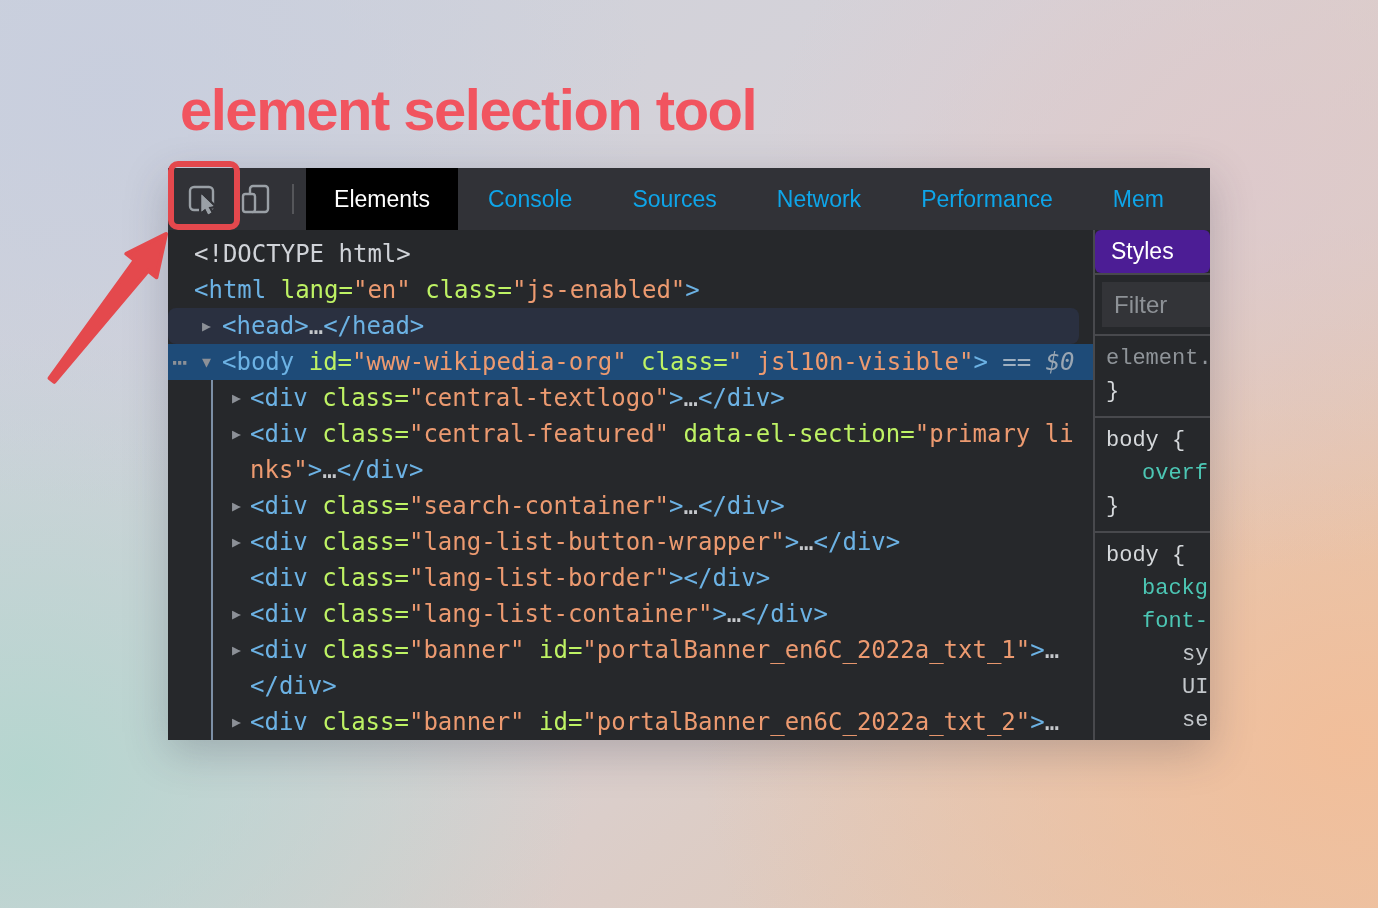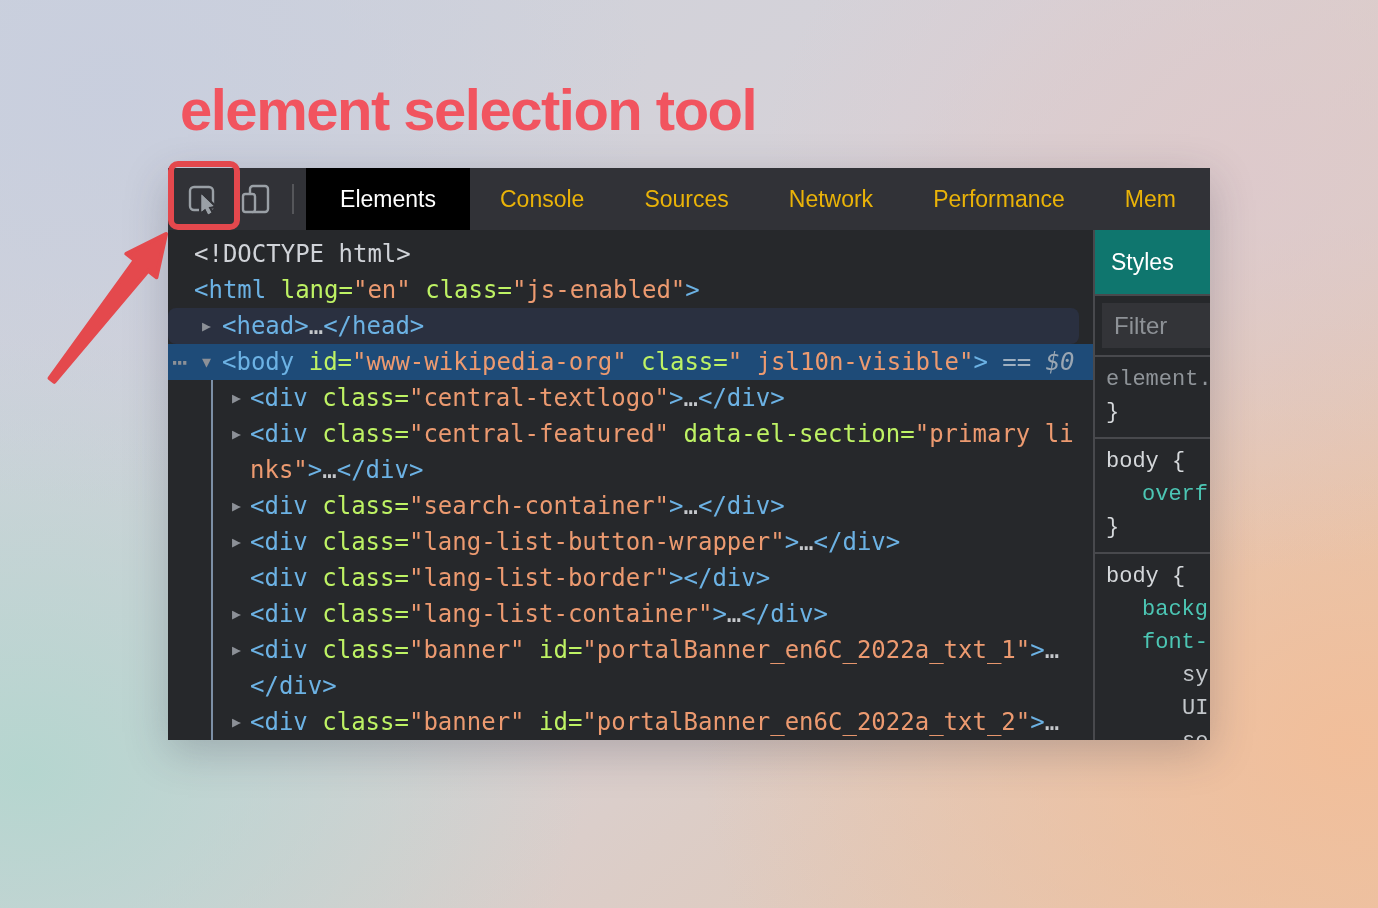--- a/index.html
+++ b/index.html
@@ -36,23 +36,23 @@
   .toolbar {
     height:62px; background:#313237; display:flex; align-items:center; position:relative;
   }
   .icon-btn { width:44px; height:44px; display:flex; align-items:center; justify-content:center; flex:none; }
   .icon-btn.inspect { margin-left:12px; }
   .icon-btn.device { margin-left:10px; }
   .toolbar-sep { width:2px; height:30px; background:#55565a; margin:0 12px 0 14px; flex:none; }
   .tab-strip { display:flex; height:100%; flex:1; overflow:hidden; }
   .tab {
     display:flex; align-items:center; justify-content:center;
-    padding:0 30px; font-size:23px; color:#eab308; white-space:nowrap; flex:none;
-  }
-  .tab.sel { background:#000; color:#fff; width:164px; padding:0; }
+    padding:0 30px; font-size:23px; color:#0ea5e9; white-space:nowrap; flex:none;
+  }
+  .tab.sel { background:#000; color:#fff; width:152px; padding:0; }
 
   .main { position:absolute; top:62px; left:0; right:0; bottom:0; display:flex; }
 
   
   .elements-panel {
     width:925px; flex:none; position:relative; overflow:hidden;
     font-family:"DejaVu Sans Mono", monospace; font-size:24px; color:#ccd0d5;
     padding-top:6px;
   }
   .guide-line { position:absolute; left:43px; top:150px; bottom:0; width:2px; background:#7d90a6; }
@@ -66,21 +66,21 @@
   .ind0 { padding-left:26px; } .ind1 { padding-left:54px; }
   .ind2 { padding-left:82px; } .indc { padding-left:82px; }
   .tag { color:#6cb2e4; } .attr { color:#bef264; } .val { color:#ec9a70; }
   .plain { color:#d0d3d8; } .ell { color:#c5c8cc; }
   .eqs { color:#9fb0c0; } .dzero { color:#9aa6b2; font-style:italic; }
 
   .divider-v { width:2px; background:#48494d; flex:none; }
 
   
   .styles-panel { flex:1; overflow:hidden; display:flex; flex-direction:column; background:#26282b; }
-  .styles-header { height:64px; background:#0f766e; display:flex; align-items:center; flex:none; }
+  .styles-header { height:43px; background:#4c1d95; display:flex; align-items:center; flex:none;border-radius:6px; }
   .styles-tab { color:#fff; font-size:23px; padding-left:16px; }
   .hdiv { height:2px; background:#48494d; flex:none; }
   .filter-row { height:59px; flex:none; display:flex; align-items:center; padding:0 0 0 7px;border-radius:24px; }
   .filter-input {
     width:100%; height:45px; background:#333438; border:none; outline:none;
     color:#d0d3d8; font-size:24px; padding-left:12px; font-family:"Liberation Sans", sans-serif;
   }
   .filter-input::placeholder { color:#8e9297; opacity:1; }
   .ssec {
     padding:6px 0 8px 11px; flex:none;

